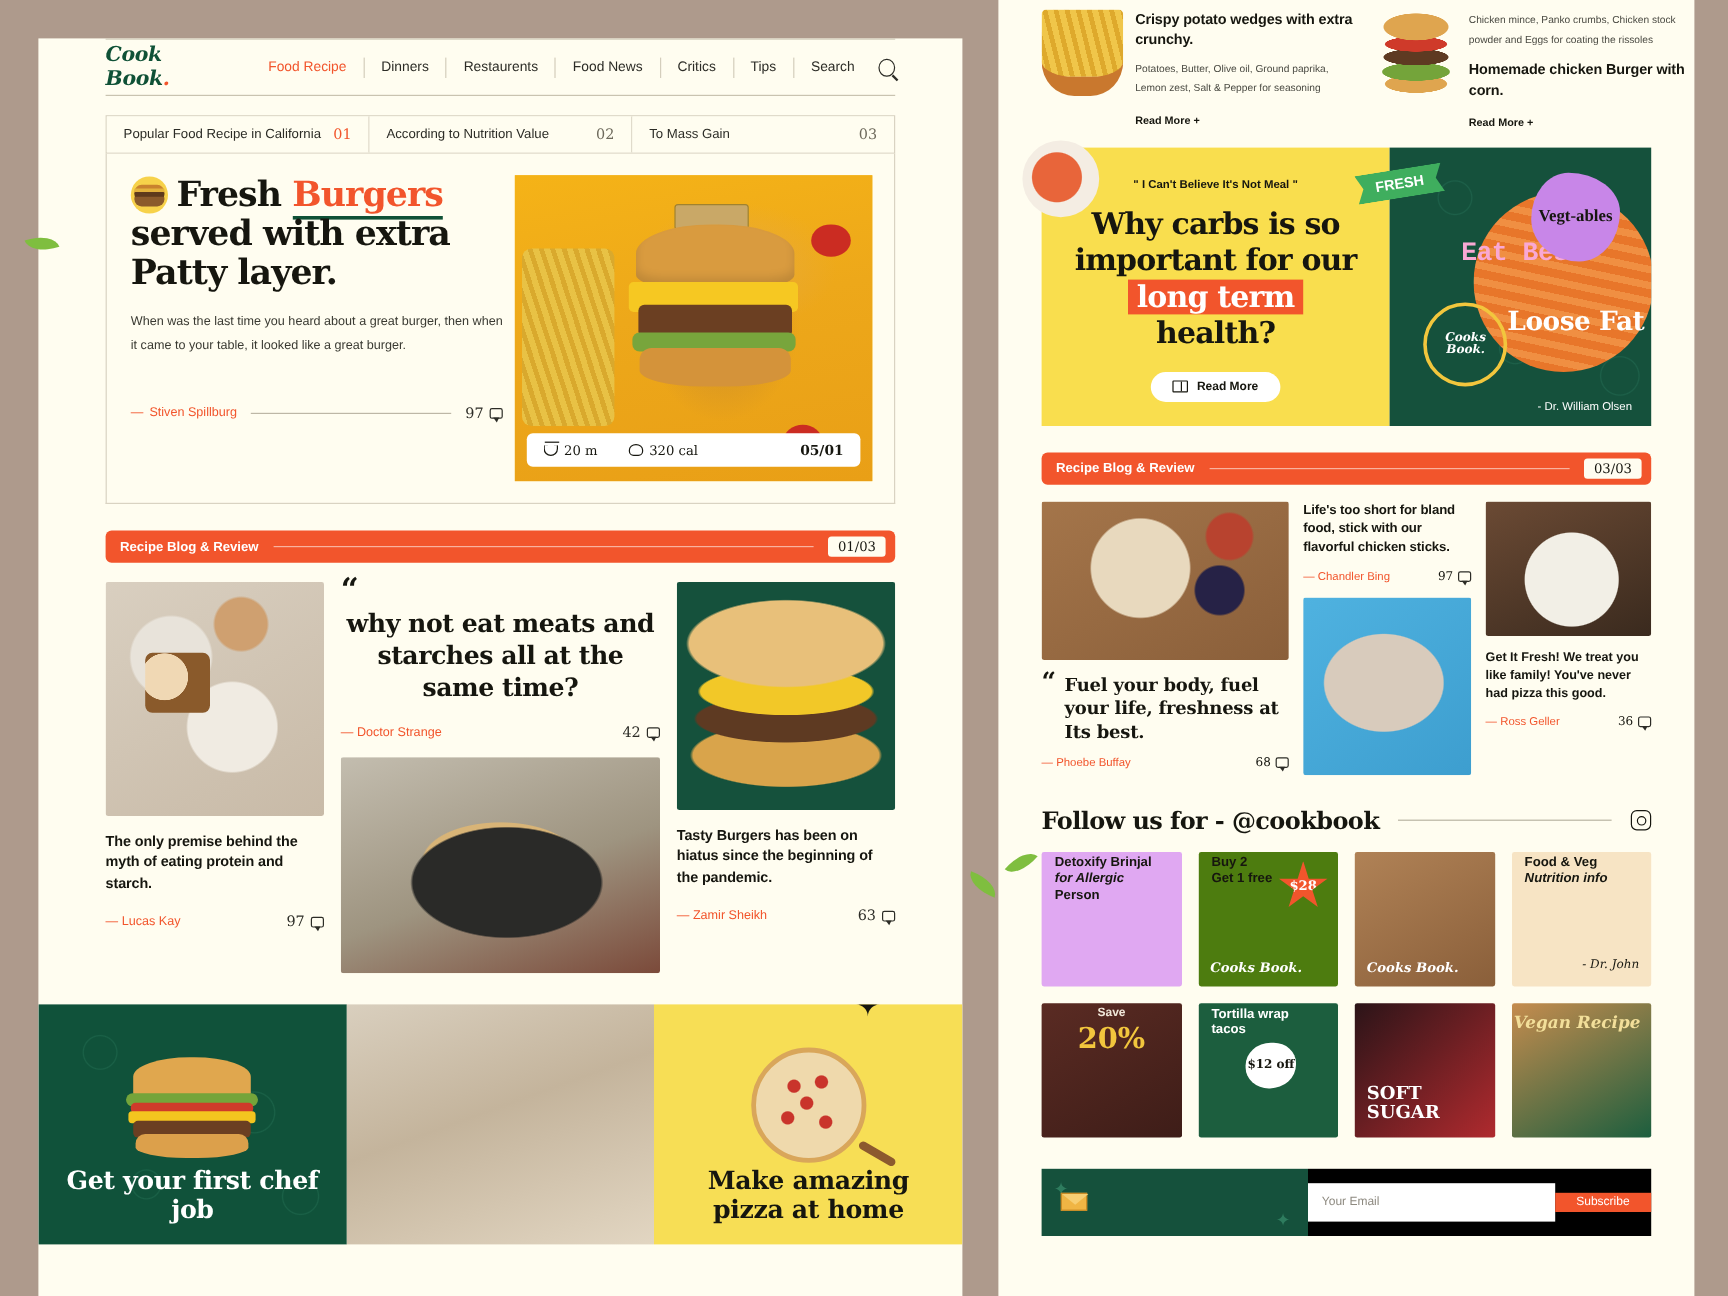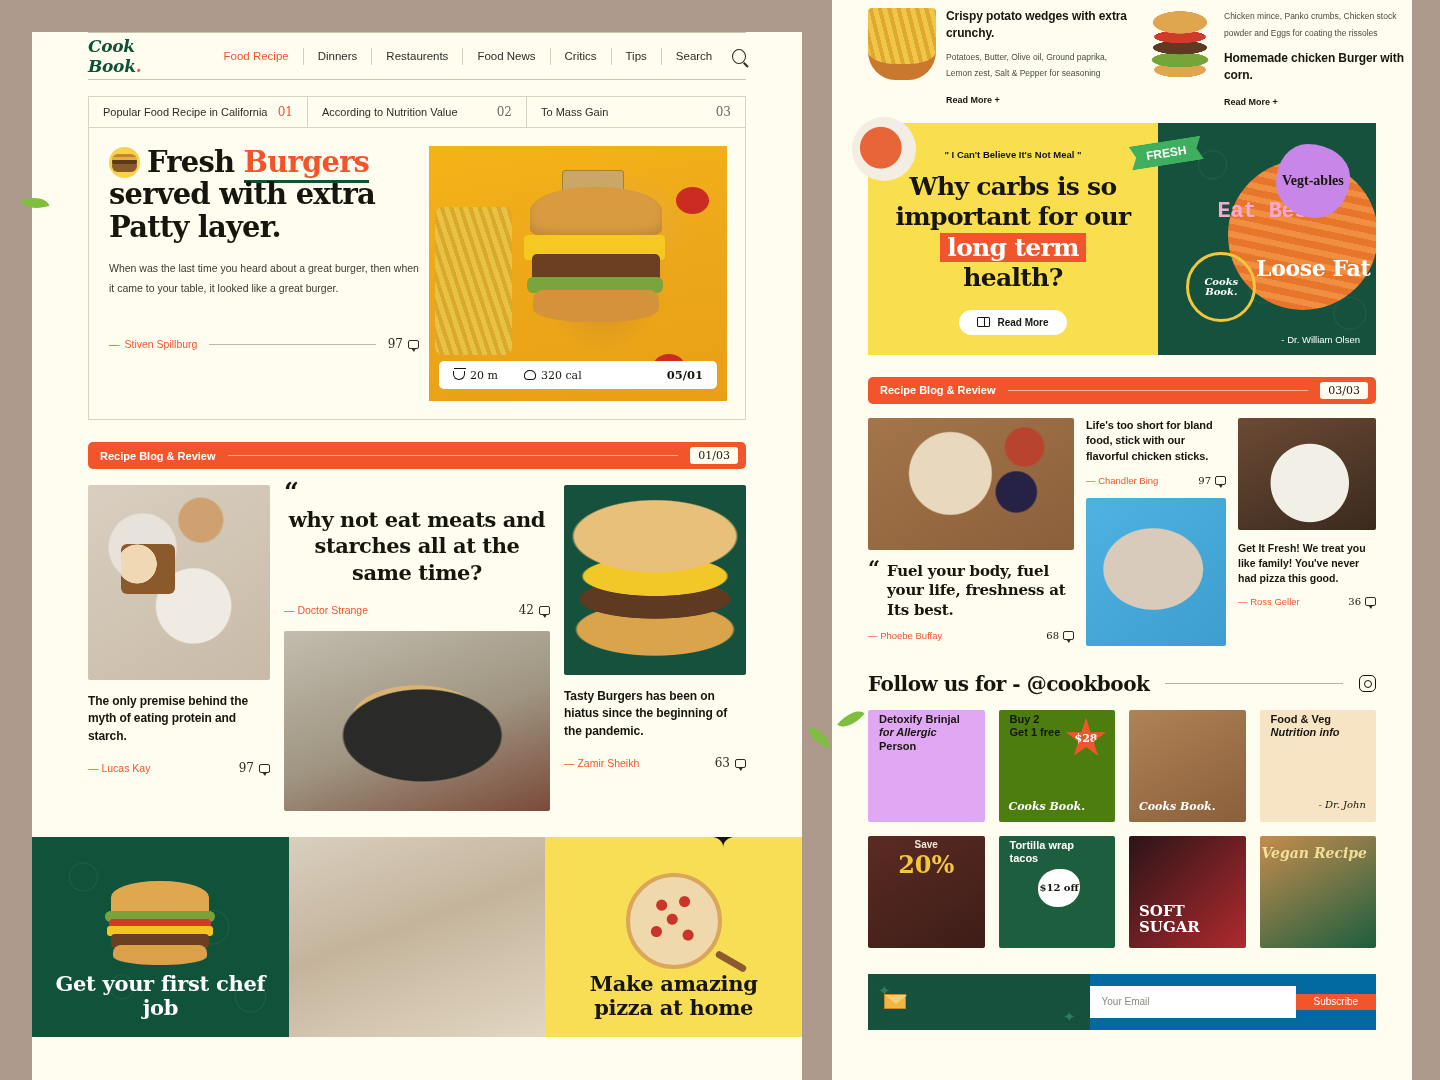--- a/index.html
+++ b/index.html
@@ -296,21 +296,21 @@
              font-size:10px; color:#16160F; }
 
   
   .subs { display:flex; margin-top:26px; height:56px; }
   .subs-l { width:248px; background:#15513C; display:flex; align-items:center; gap:10px; padding:0 16px; position:relative; }
   .subs-title { font-family:"DejaVu Serif",serif; font-weight:bold; font-size:17px; color:#FFF; letter-spacing:-0.3px; }
   .env { width:22px; height:15px; background:#F0B544; border:1px solid #C98A24; position:relative; }
   .env::after { content:""; position:absolute; left:0; top:0; width:0; height:0;
                 border-left:11px solid transparent; border-right:11px solid transparent; border-top:9px solid #F7CE72; }
   .spark { position:absolute; color:#2E7C5E; font-size:15px; }
-  .subs-r { flex:1; background:#0369a1; display:flex; align-items:center; justify-content:center; gap:0; position:relative; }
+  .subs-r { flex:1; background:#000000; display:flex; align-items:center; justify-content:center; gap:0; position:relative; }
   .email-in { width:206px; height:32px; background:#FFF; display:flex; align-items:center; padding:0 12px;
               font-size:10px; color:#8E8A80; }
   .sub-btn { height:16px; background:#F2552C; color:#FFF; font-size:10px; font-weight:normal;
              display:flex; align-items:center; padding:0 18px; }
 </style>
 </head>
 <body>
 
 <div class="stage">
 

